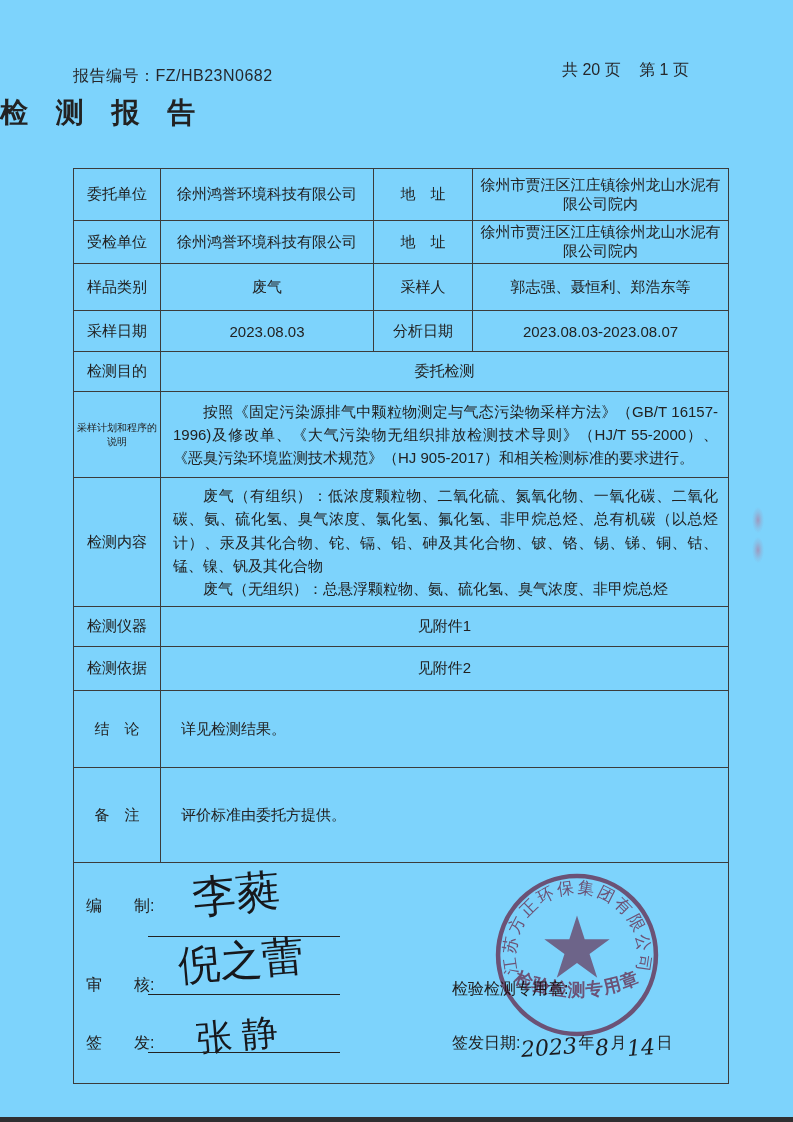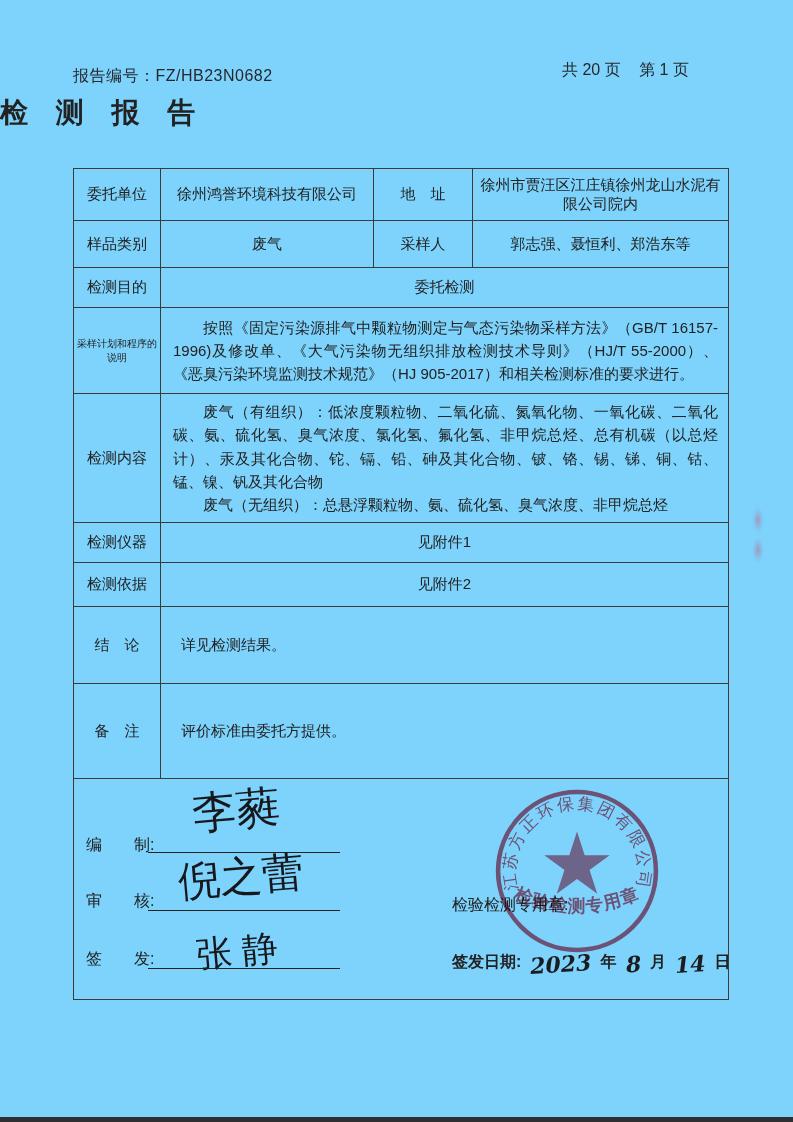--- a/index.html
+++ b/index.html
@@ -43,21 +43,21 @@
   .sig-wrap { position:relative; width:100%; height:220px; }
   .sig-label { position:absolute; left:12px; font-size:16px; color:#222; }
   .sig-line { position:absolute; left:74px; width:192px; border-bottom:1.8px solid #222; }
   .signature {
     position:absolute; color:#17181c; transform:rotate(-5deg);
     font-family:"DejaVu Serif", serif; white-space:nowrap;
   }
   .seal-label { position:absolute; left:378px; top:116px; font-size:16px; }
   .date-row {
     position:absolute; left:378px; top:170px; font-size:16px;
-    display:flex; align-items:center; gap:9px; white-space:nowrap;font-weight:bold;
+    display:flex; align-items:flex-start; gap:1px; white-space:nowrap;
   }
   .hw {
     font-family:"DejaVu Serif", serif; font-style:italic;
     font-size:22px; color:#1b1c20; transform:rotate(-4deg);
     position:relative; top:2px;
   }
   
   .stamp {
     position:absolute; left:417px; top:6px; width:172px; height:172px;
     mix-blend-mode:multiply; opacity:.92; pointer-events:none;
@@ -96,25 +96,37 @@
         <col style="width:256px">
       </colgroup>
 
     <tbody>
         <tr style="height:52px">
       <td class="lab">委托单位</td>
       <td class="val-c">徐州鸿誉环境科技有限公司</td>
       <td class="lab">地　址</td>
       <td class="val-c">徐州市贾汪区江庄镇徐州龙山水泥有限公司院内</td>
     </tr>
+    <tr style="height:42px">
+      <td class="lab">受检单位</td>
+      <td class="val-c">徐州鸿誉环境科技有限公司</td>
+      <td class="lab">地　址</td>
+      <td class="val-c">徐州市贾汪区江庄镇徐州龙山水泥有限公司院内</td>
+    </tr>
     <tr style="height:47px">
       <td class="lab">样品类别</td>
       <td class="val-c">废气</td>
       <td class="lab">采样人</td>
       <td class="val-c">郭志强、聂恒利、郑浩东等</td>
+    </tr>
+    <tr style="height:41px">
+      <td class="lab">采样日期</td>
+      <td class="val-c">2023.08.03</td>
+      <td class="lab">分析日期</td>
+      <td class="val-c">2023.08.03-2023.08.07</td>
     </tr>
 
     <tr style="height:40px">
       <td class="lab">检测目的</td>
       <td class="val-c" colspan="3">委托检测</td>
     </tr>
 
     <tr style="height:86px">
       <td class="lab small">采样计划和程序的说明</td>
       <td class="para" colspan="3">
@@ -144,21 +156,21 @@
     </tr>
     <tr style="height:95px">
       <td class="lab">备　注</td>
       <td class="val-l" colspan="3">评价标准由委托方提供。</td>
     </tr>
 
     <tr style="height:220px">
       <td colspan="4" style="padding:0">
         <div class="sig-wrap">
 
-          <div class="sig-label" style="top:56px">编　　制:</div>
+          <div class="sig-label" style="top:33px">编　　制:</div>
           <div class="signature" style="left:118px; top:2px;  font-size:44px">李蕤</div>
           <div class="sig-line" style="top:73px"></div>
 
           <div class="sig-label" style="top:112px">审　　核:</div>
           <div class="signature" style="left:104px; top:70px; font-size:42px">倪之蕾</div>
           <div class="sig-line" style="top:131px"></div>
 
           <div class="sig-label" style="top:170px">签　　发:</div>
           <div class="signature" style="left:122px; top:148px; font-size:36px; letter-spacing:10px">张静</div>
           <div class="sig-line" style="top:189px"></div>

